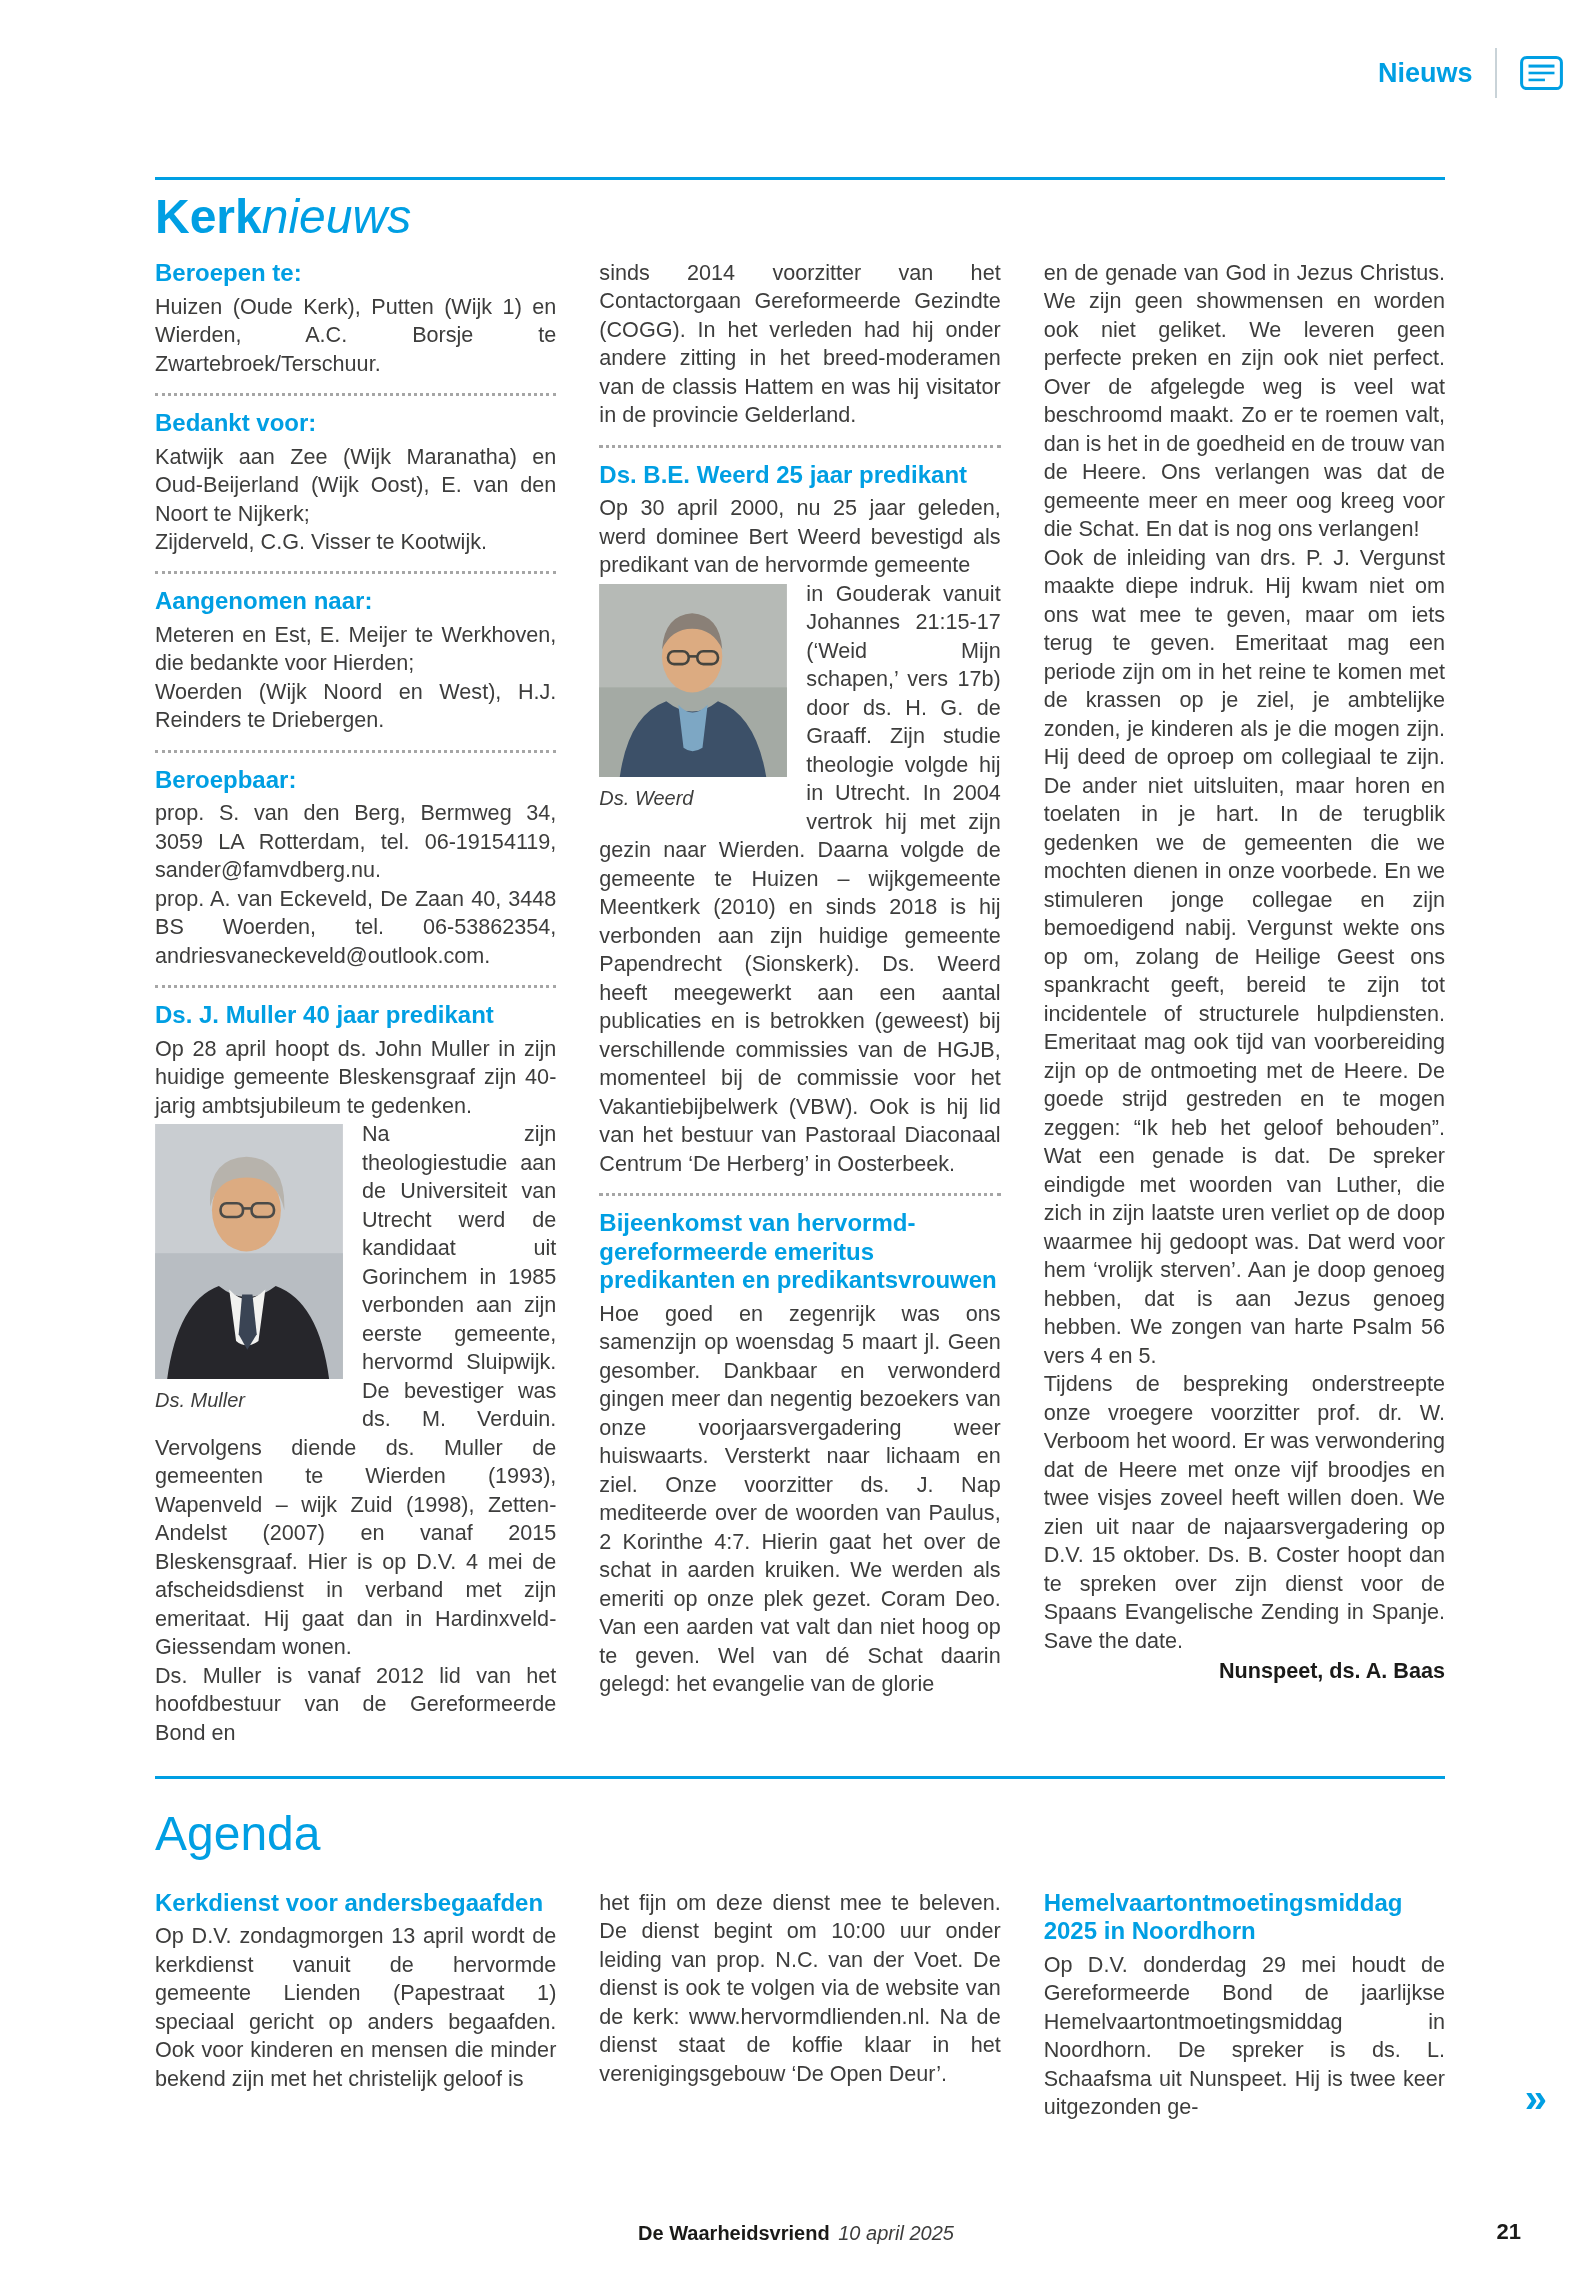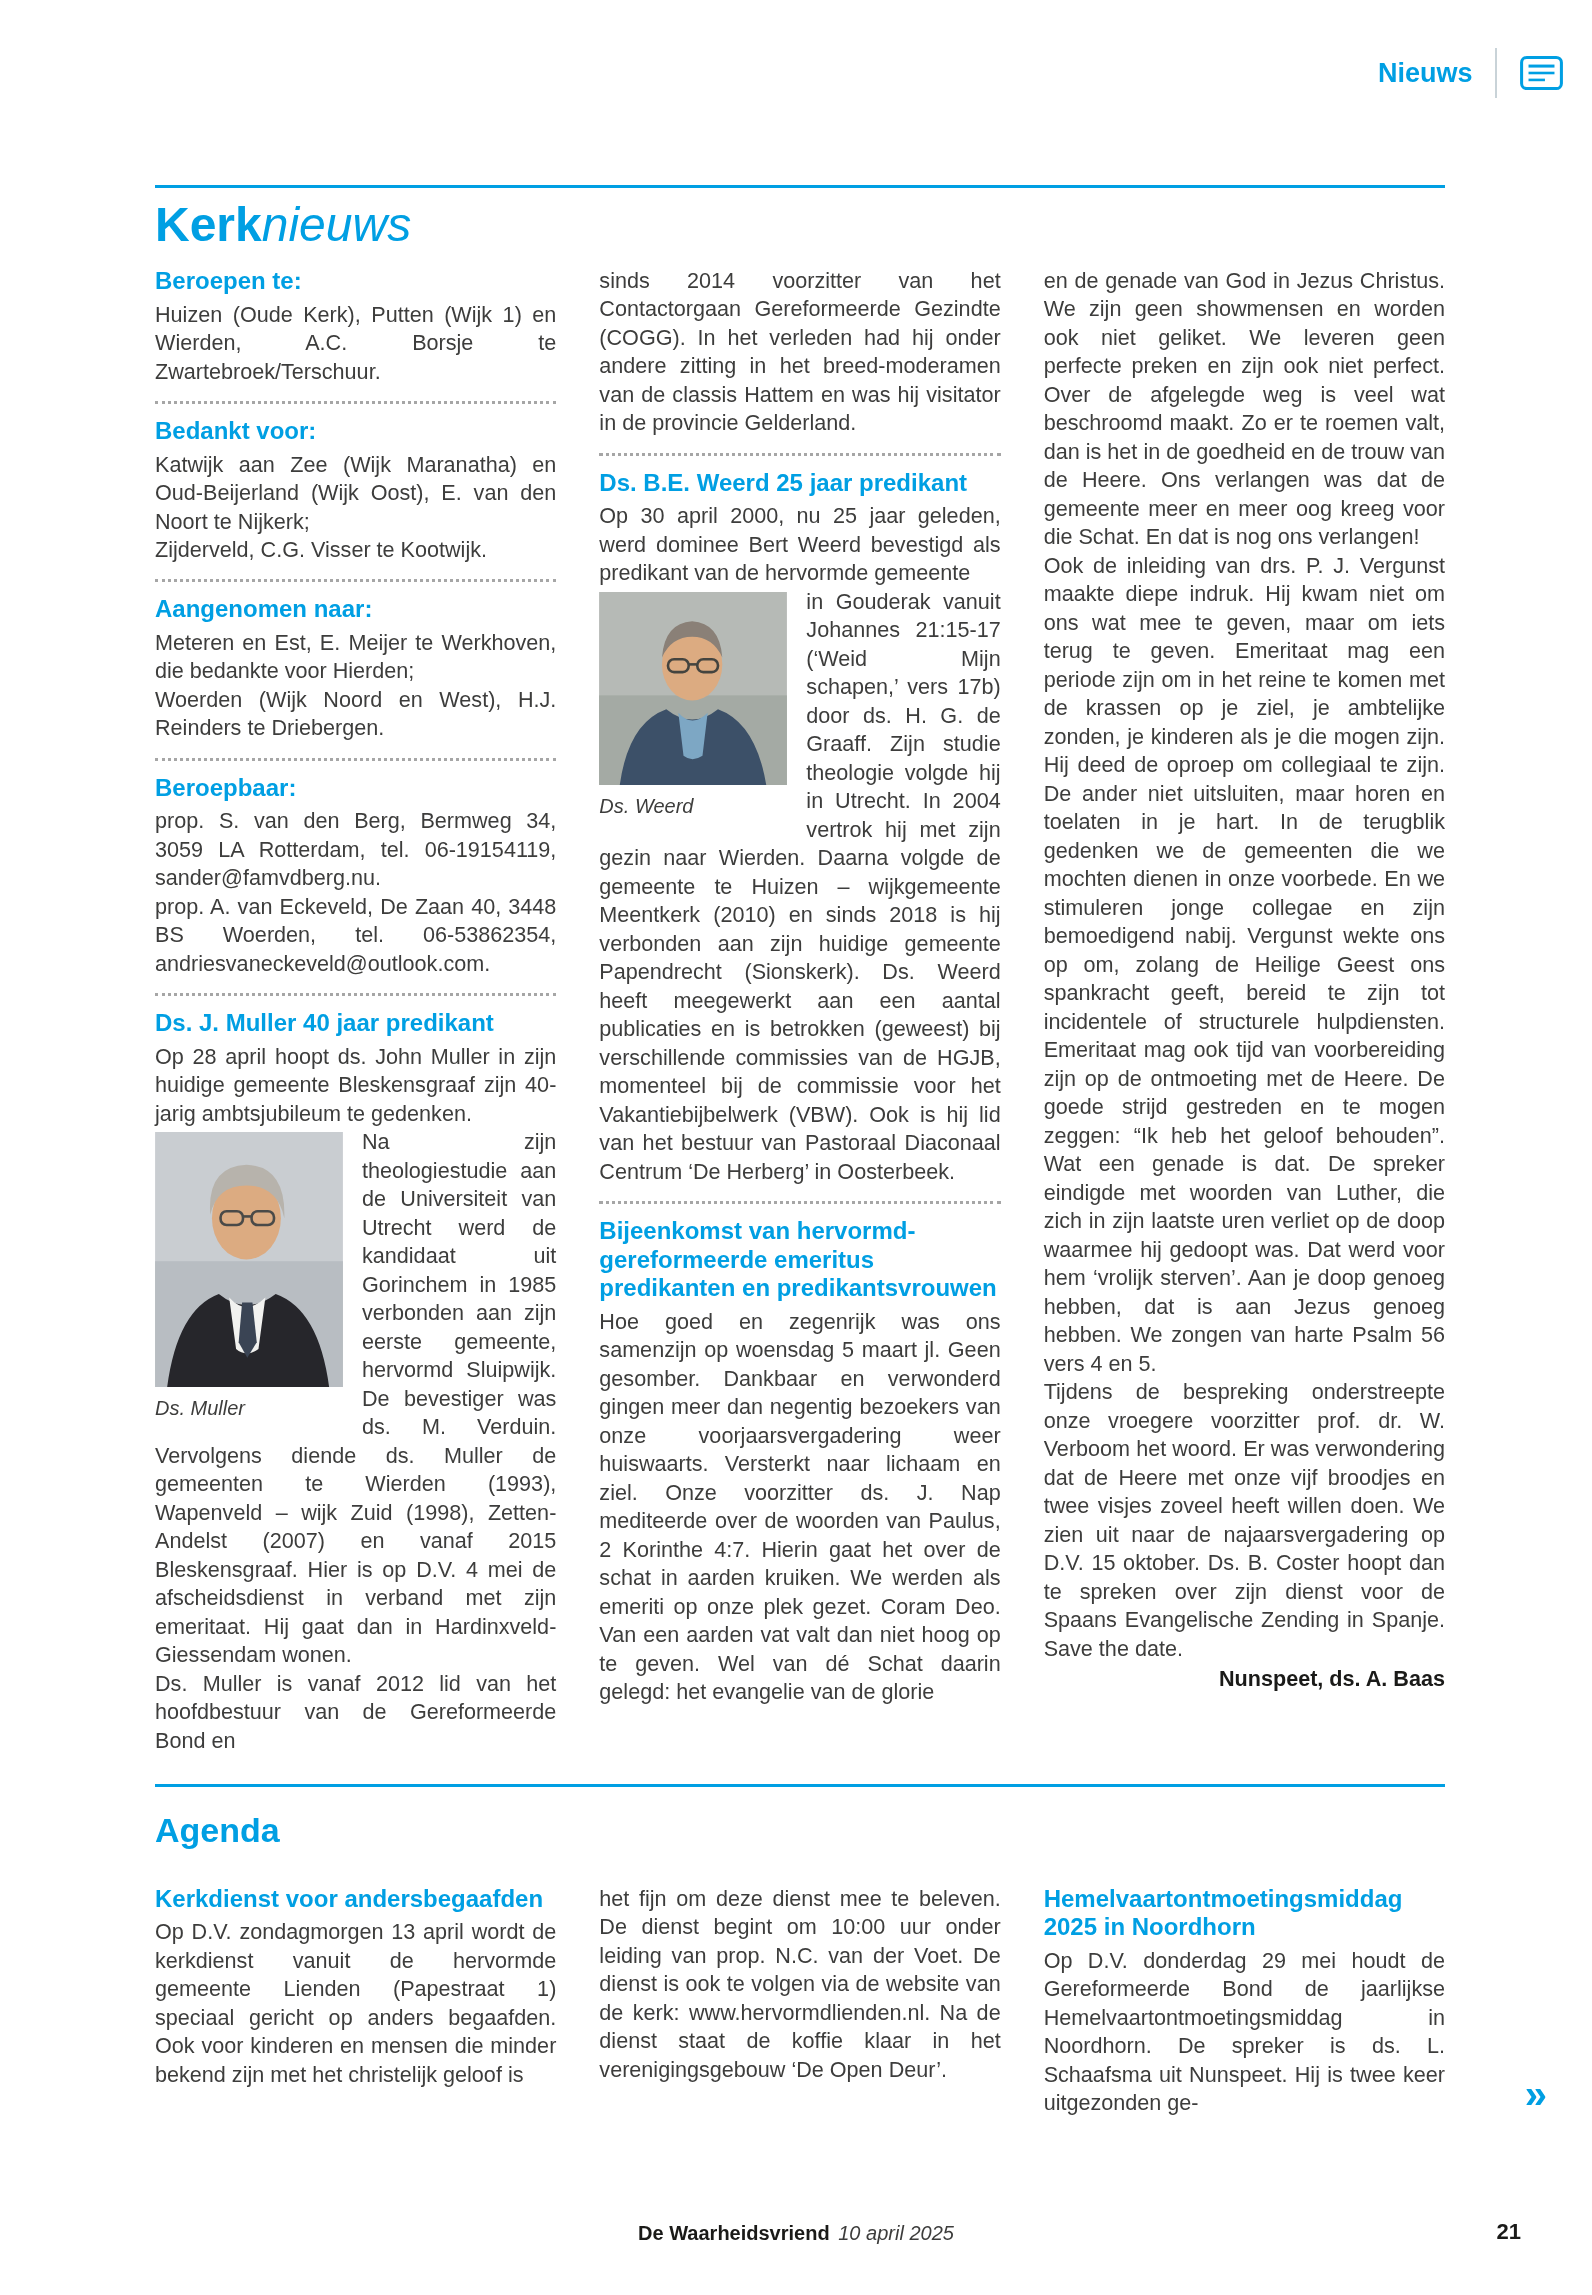--- a/index.html
+++ b/index.html
@@ -20,21 +20,21 @@
   
   .top-bar{
     position:absolute;top:48px;right:28px;
     display:flex;align-items:center;gap:22.4px;
   }
   .nieuws-label{color:var(--blue);font-weight:bold;font-size:27px;}
   .top-divider{width:1.7px;height:50px;background:#c9d3d8;}
   .news-icon{display:block;width:45px;height:40px;}
 
   
-  .content{position:absolute;left:155px;top:8px;width:1290px;}
+  .content{position:absolute;left:155px;top:0;width:1290px;}
   .section-rule{height:2.6px;background:var(--blue);}
   .kn-rule{margin-top:177px;}
   .kn-title{margin-top:10.4px;font-size:48px;line-height:54px;color:var(--blue);}
   .kn-title .tb{font-weight:bold;}
   .kn-title .ti{font-style:italic;font-weight:normal;}
 
   .columns{display:flex;gap:43px;margin-top:15px;}
   .col{flex:1 1 0;min-width:0;font-size:21.6px;line-height:28.5px;color:var(--ink);text-align:justify;}
   h3.sec{color:var(--blue);font-size:24px;line-height:28.5px;margin:0 0 5.2px;font-weight:bold;text-align:left;}
   .dotted{border:none;border-top:3.5px dotted #a6a6a6;margin:14.7px 0 13px;}
@@ -42,21 +42,21 @@
   .clear::after{content:"";display:block;clear:both;}
 
   .fig{float:left;width:188px;margin:4.3px 19px 1.7px 0;}
   .fig .ph{display:block;width:188px;}
   .fig figcaption{font-style:italic;font-size:20px;margin-top:7px;text-align:left;color:var(--ink);}
 
   .signature{text-align:right;font-weight:bold;color:var(--dark);margin-top:1.7px;}
 
   
   .agenda{margin-top:29px;position:relative;}
-  .agenda-title{margin-top:16px;font-size:34px;line-height:54px;color:var(--blue);font-weight:bold;}
+  .agenda-title{margin-top:28px;font-size:48px;line-height:54px;color:var(--blue);font-weight:normal;}
   .agenda .columns{margin-top:28px;}
   .more-arrow{position:absolute;right:-102px;bottom:3.5px;color:var(--blue);font-size:40px;font-weight:bold;line-height:1;}
 
   
   .footer{position:absolute;left:0;bottom:50px;width:100%;}
   .footer-center{text-align:center;font-size:20px;color:var(--ink);}
   .footer-center .mag{font-weight:bold;color:var(--dark);}
   .footer-center .date{font-style:italic;margin-left:8.6px;}
   .footer-page{position:absolute;right:71px;bottom:0;font-size:22px;font-weight:bold;color:var(--dark);}
 </style>

